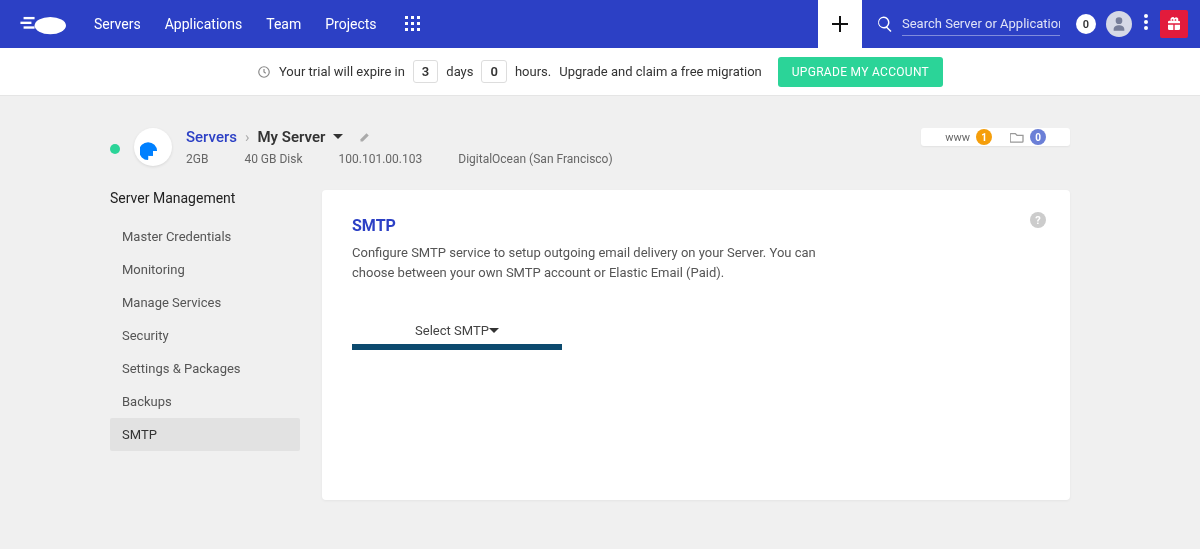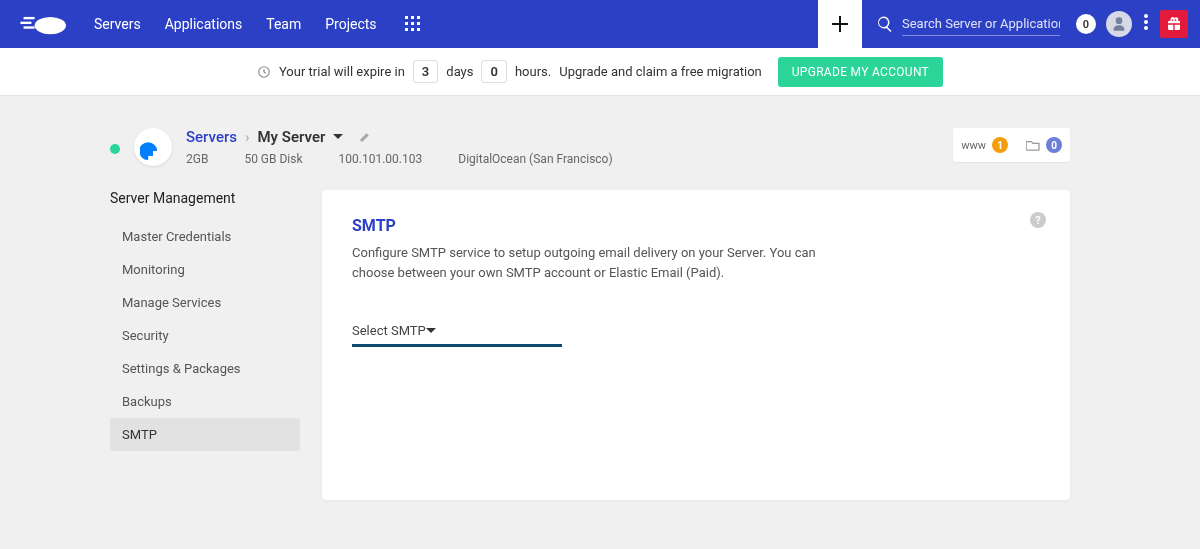--- a/index.html
+++ b/index.html
@@ -35,36 +35,36 @@
 .provider-circle{width:38px;height:38px;border-radius:50%;background:#fff;display:flex;align-items:center;justify-content:center;box-shadow:0 1px 3px rgba(0,0,0,.1)}
 .provider-circle svg{width:26px;height:26px}
 .crumbs{display:flex;flex-direction:column;gap:6px}
 .crumbs-row{display:flex;align-items:center;gap:8px;font-size:15px}
 .crumb-link{color:#2c40c5;font-weight:500}
 .crumb-sep{color:#aaa}
 .crumb-current{color:#333;font-weight:600}
 .caret-down{width:10px;height:10px;fill:#333}
 .pencil{width:12px;height:12px;fill:#aaa;margin-left:8px}
 .meta-row{display:flex;gap:36px;font-size:12px;color:#666}
-.right-chips{background:#fff;border-radius:3px;height:34px;display:flex;align-items:center;padding:0 8px;gap:18px;box-shadow:0 1px 2px rgba(0,0,0,.06)}
+.right-chips{background:#fff;border-radius:3px;height:18px;display:flex;align-items:center;padding:0 24px;gap:18px;box-shadow:0 1px 2px rgba(0,0,0,.06)}
 .chip{display:flex;align-items:center;gap:6px;font-size:11px;color:#666;cursor:pointer}
 .chip-badge{width:16px;height:16px;border-radius:8px;display:flex;align-items:center;justify-content:center;font-size:10px;font-weight:700;color:#fff}
 .chip-badge.orange{background:#f59e0b}
 .chip-badge.blue{background:#6b7fd7}
 .content-row{display:flex;padding:24px 130px 0 110px;gap:22px}
 .sidebar{width:190px}
 .sidebar h3{font-size:14px;color:#222;margin-bottom:14px;font-weight:400}
 .side-list{list-style:none}
 .side-list li{font-size:13px;color:#555;padding:9px 12px;cursor:pointer;border-radius:2px}
 .side-list li.active{background:#e2e2e2;color:#333}
 .main-card{flex:1;background:#fff;border-radius:4px;padding:26px 30px;min-height:310px;box-shadow:0 1px 3px rgba(0,0,0,.05);position:relative}
 .card-title{color:#2c40c5;font-size:16px;font-weight:700;margin-bottom:8px}
 .card-desc{font-size:13px;color:#555;line-height:1.55;max-width:480px;margin-bottom:34px}
 .help-icon{position:absolute;top:22px;right:24px;width:16px;height:16px;border-radius:50%;background:#ccc;color:#fff;font-size:11px;display:flex;align-items:center;justify-content:center;cursor:pointer;font-weight:700}
-.select-wrap{width:210px;border-bottom:3px solid #0c4a6e;padding:6px 0;display:flex;align-items:center;justify-content:flex-start;cursor:pointer}
+.select-wrap{width:210px;border-bottom:6px solid #0c4a6e;padding:6px 0;display:flex;align-items:center;justify-content:center;cursor:pointer}
 .select-label{font-size:13px;color:#444}
 .select-caret{width:10px;height:10px;fill:#333}
 .folder-icon{width:14px;height:12px;fill:none;stroke:#999;stroke-width:1.5}
 </style>
 </head>
 <body>
 
 <div class="topbar">
   <div class="logo-wrap">
     <svg class="logo-cloud" viewBox="0 0 60 28">
@@ -157,21 +157,21 @@
         <span class="crumb-current">My Server</span>
         <svg class="caret-down" viewBox="0 0 10 10">
             <path d="M0 2l5 5 5-5z"></path>
           </svg>
         <svg class="pencil" viewBox="0 0 16 16">
             <path d="M2 11l8-8 3 3-8 8H2v-3z"></path>
           </svg>
       </div>
       <div class="meta-row">
         <span>2GB</span>
-        <span>50 GB Disk</span>
+        <span>40 GB Disk</span>
         <span>100.101.00.103</span>
         <span>DigitalOcean (San Francisco)</span>
       </div>
     </div>
   </div>
   <div class="right-chips">
     <div class="chip">
       <span>www</span>
       <span class="chip-badge orange">1</span>
     </div>

